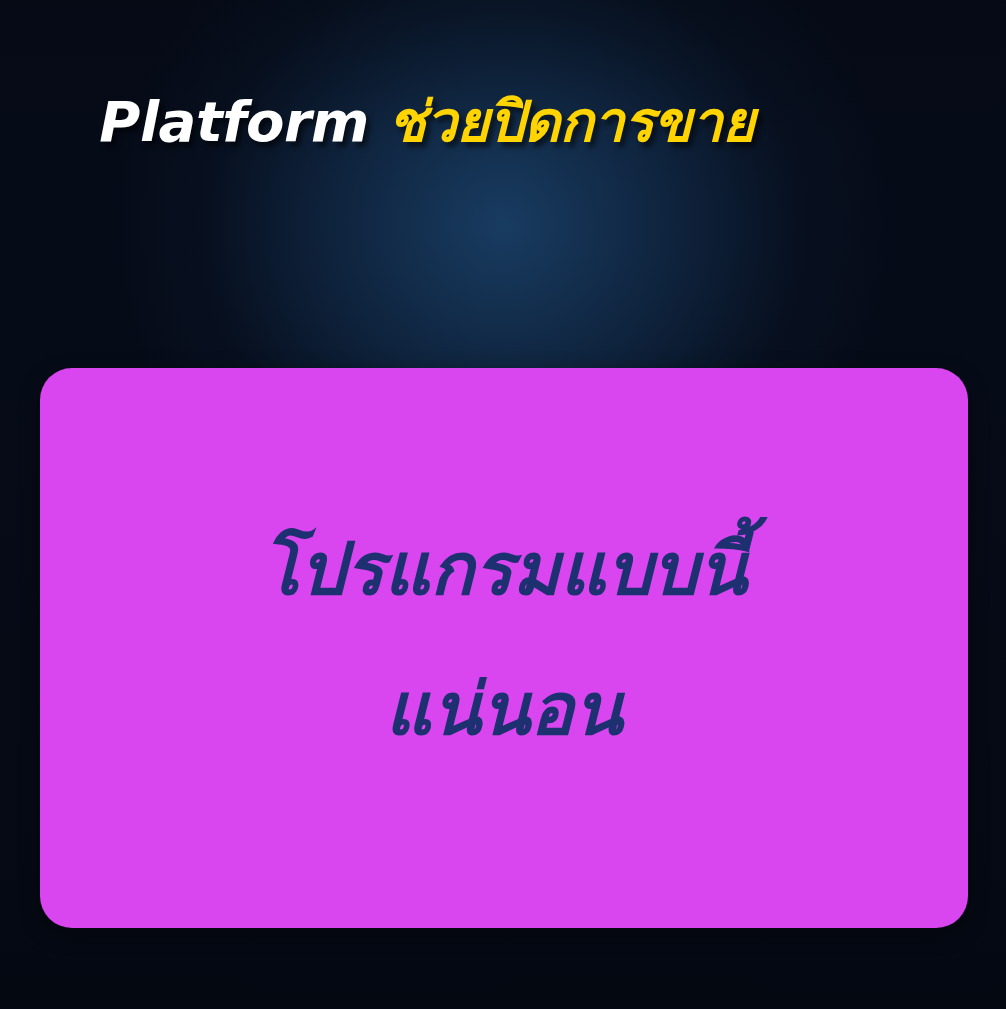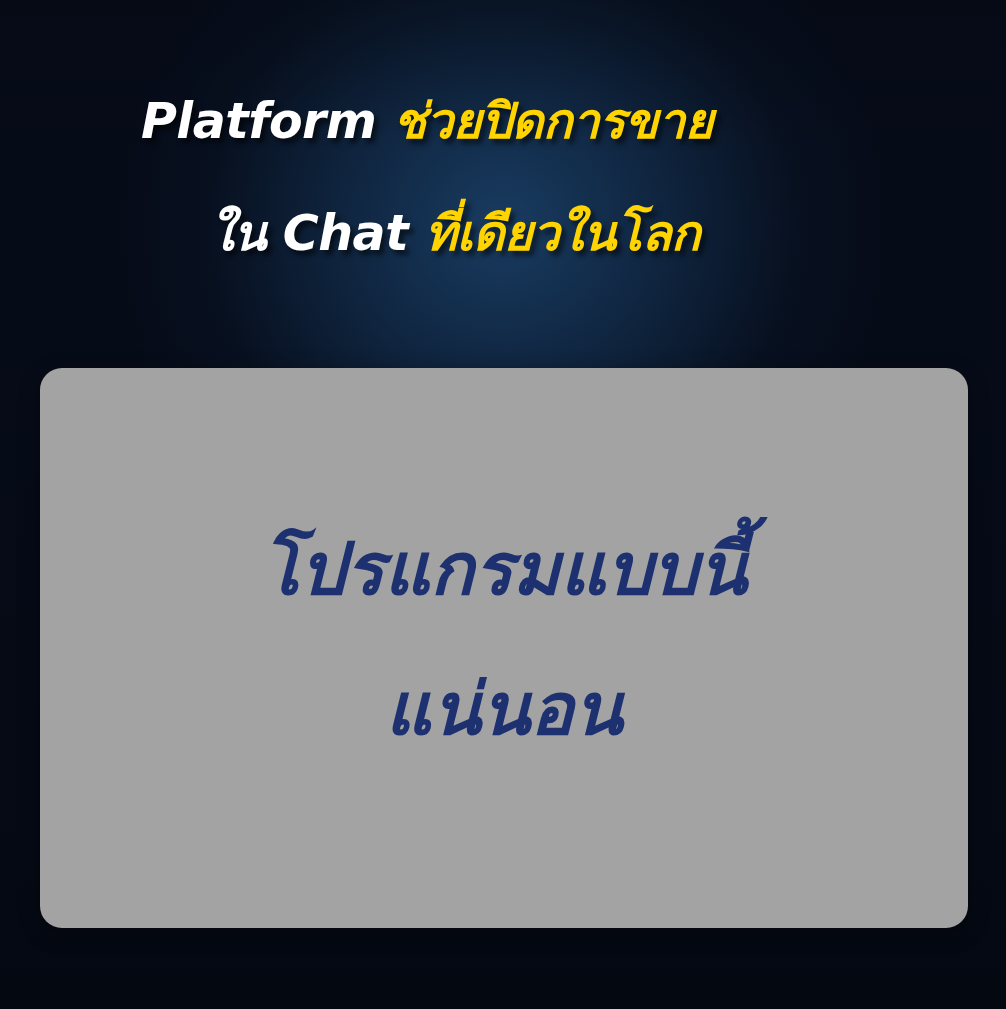--- a/index.html
+++ b/index.html
@@ -71,21 +71,21 @@
 
   
   .headline {
     position: absolute;
     left: 0;
     top: 66px;
     width: 854px;
     text-align: center;
     font-style: italic;
     font-weight: bold;
-    font-size: 49px;
+    font-size: 56px;
     line-height: 112px;
     letter-spacing: -0.5px;
     white-space: nowrap;
   }
   .hl-line {
     display: block;
   }
   .hl-white {
     color: #ffffff;
     text-shadow: 4px 5px 5px rgba(0,0,0,0.55);
@@ -98,22 +98,22 @@
     padding-left: 56px;
   }
 
   
   .card {
     position: absolute;
     left: 40px;
     top: 368px;
     width: 928px;
     height: 560px;
-    background: #a3a3a3;
-    border-radius: 22px;
+    background: #d946ef;
+    border-radius: 32px;
     box-shadow: 0 6px 22px rgba(0,0,0,0.30);
     box-sizing: border-box;
     display: flex;
     flex-direction: column;
     align-items: center;
     justify-content: center;
   }
   .card-text {
     text-align: center;
     color: #1d3070;
@@ -136,21 +136,20 @@
 
 <div id="poster">
 
   <div class="bg-base"></div>
   <div class="bg-horiz"></div>
   <div class="bg-glow"></div>
   <div class="bg-vert"></div>
 
   <div class="headline">
     <span class="hl-line hl-line-1"><span class="hl-white">Platform</span><span class="hl-yellow"> ช่วยปิดการขาย</span></span>
-      <span class="hl-line hl-line-2"><span class="hl-white">ใน Chat</span><span class="hl-yellow"> ที่เดียวในโลก</span></span>
   </div>
 
   <div class="card">
     <div class="card-text">
       <span class="card-line card-line-1">โปรแกรมแบบนี้</span>
       <span class="card-line card-line-3">แน่นอน</span>
     </div>
   </div>
 
 </div>

